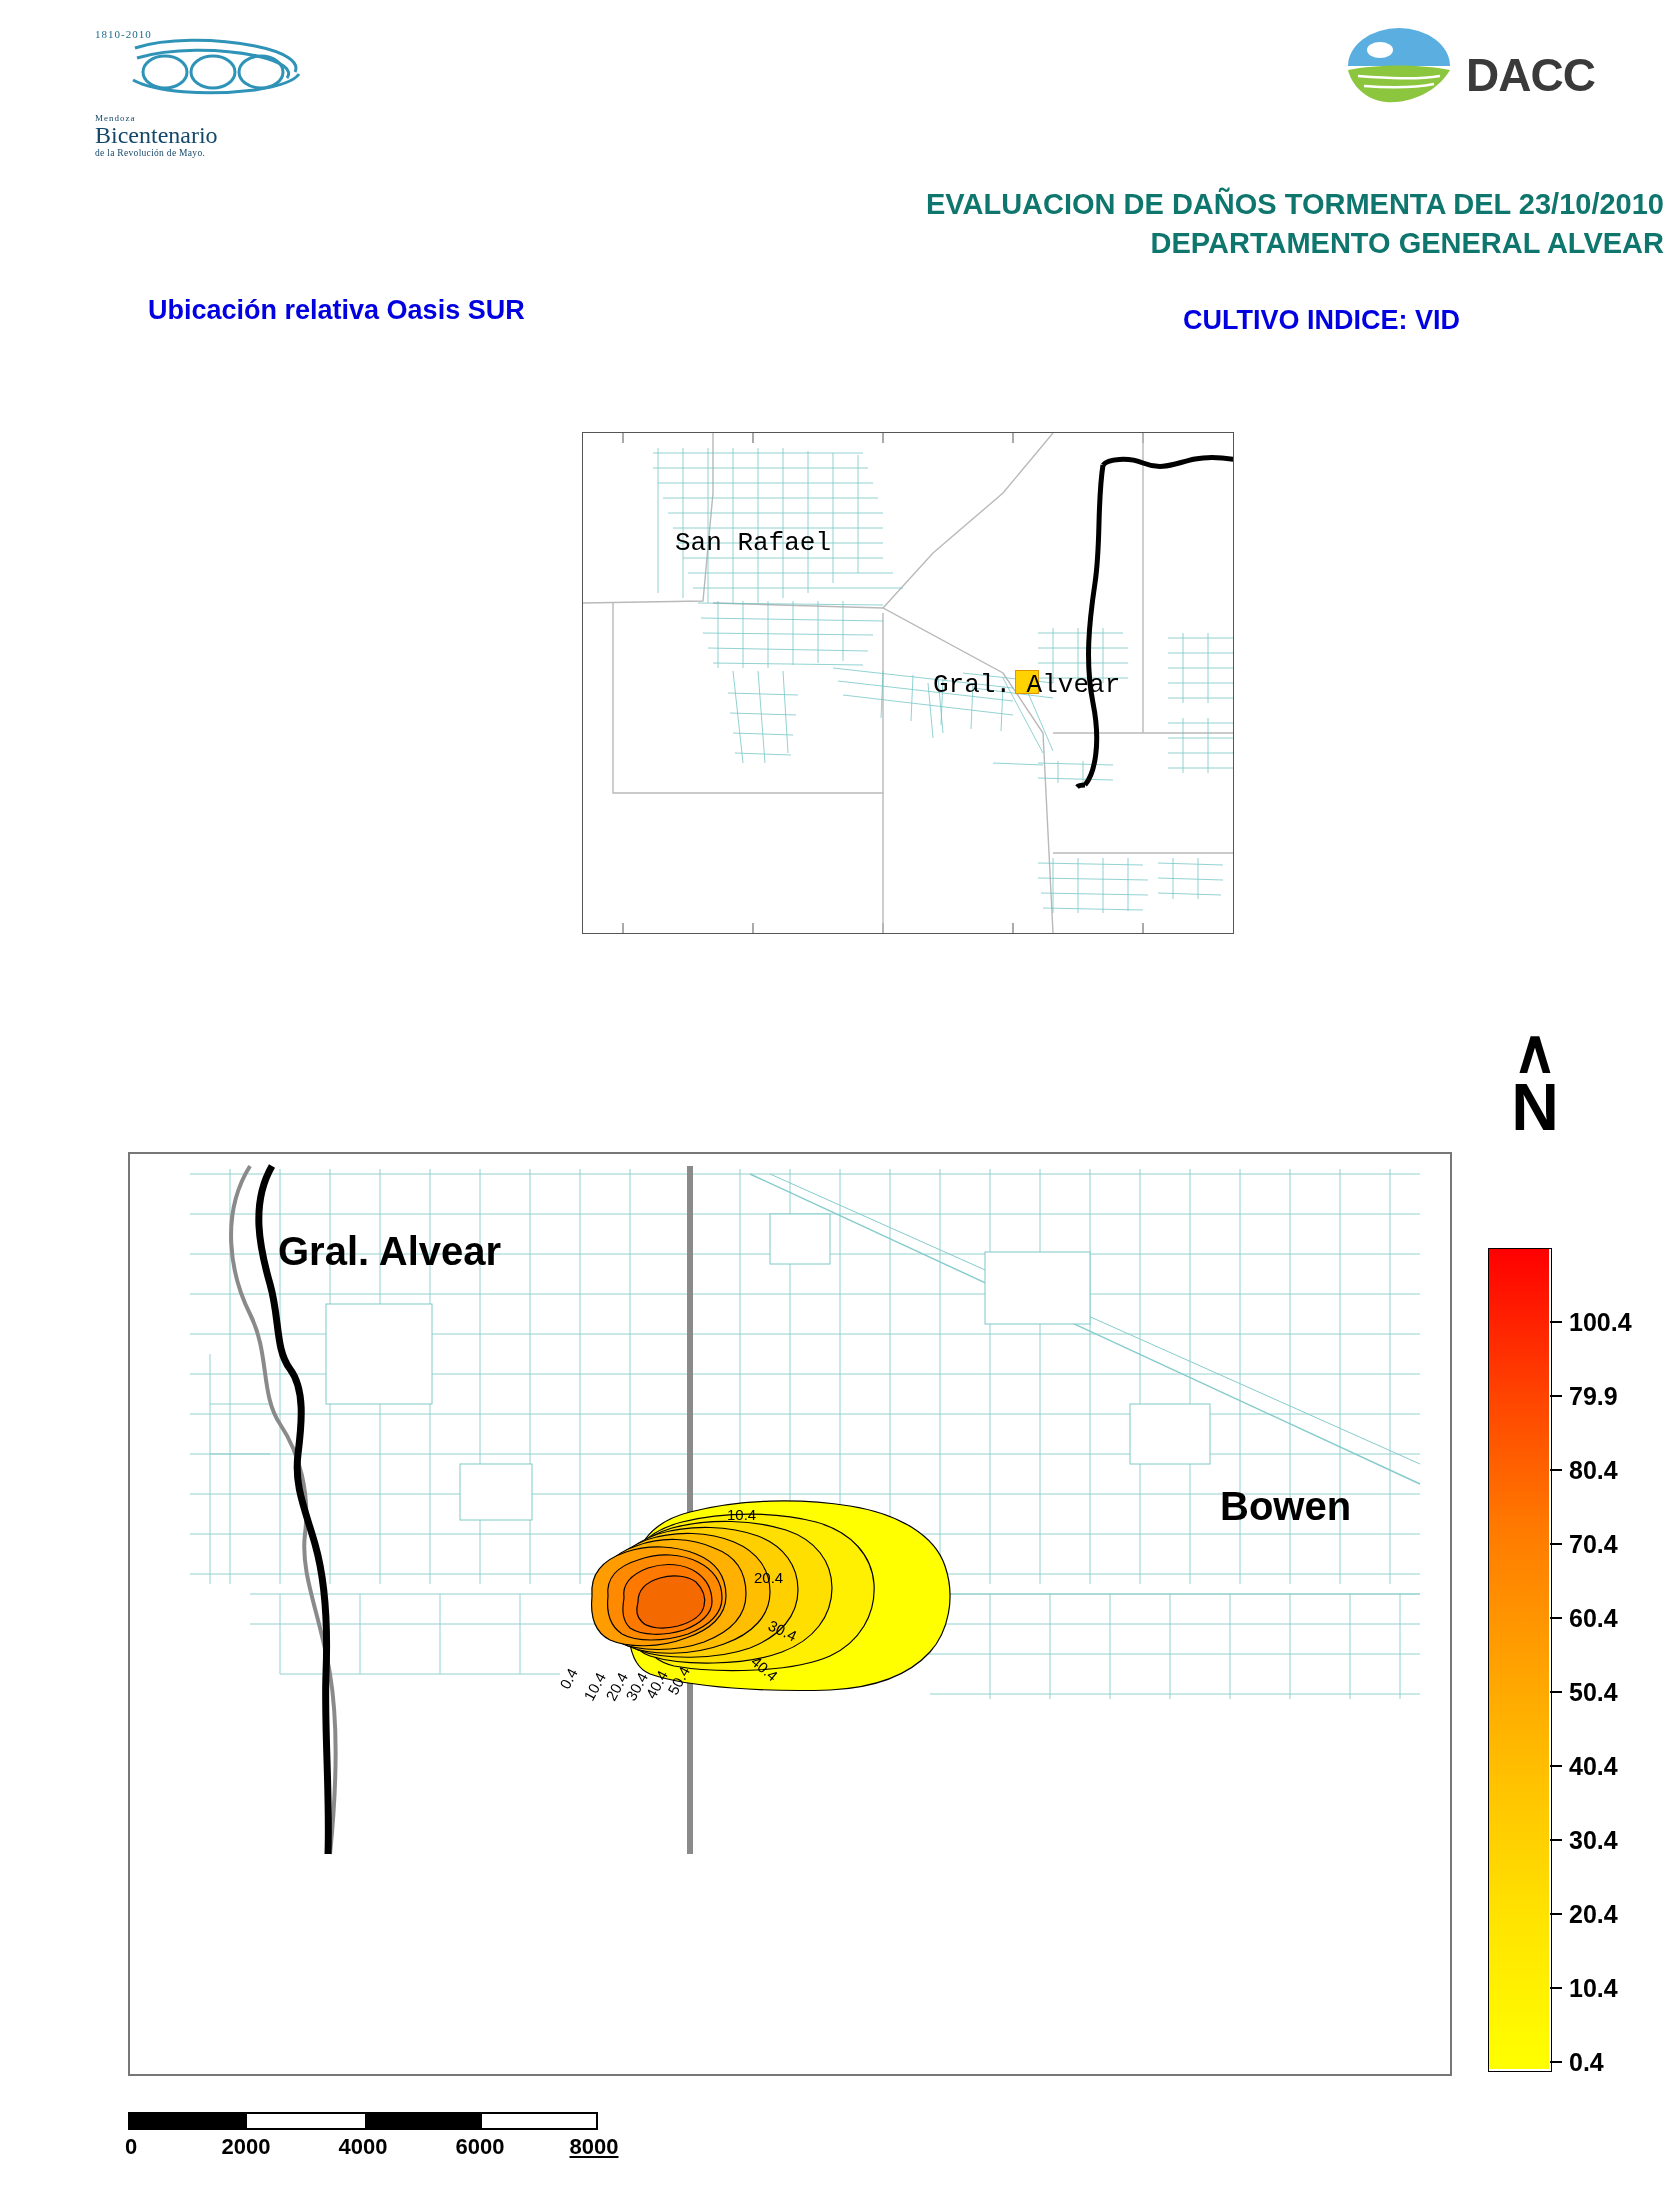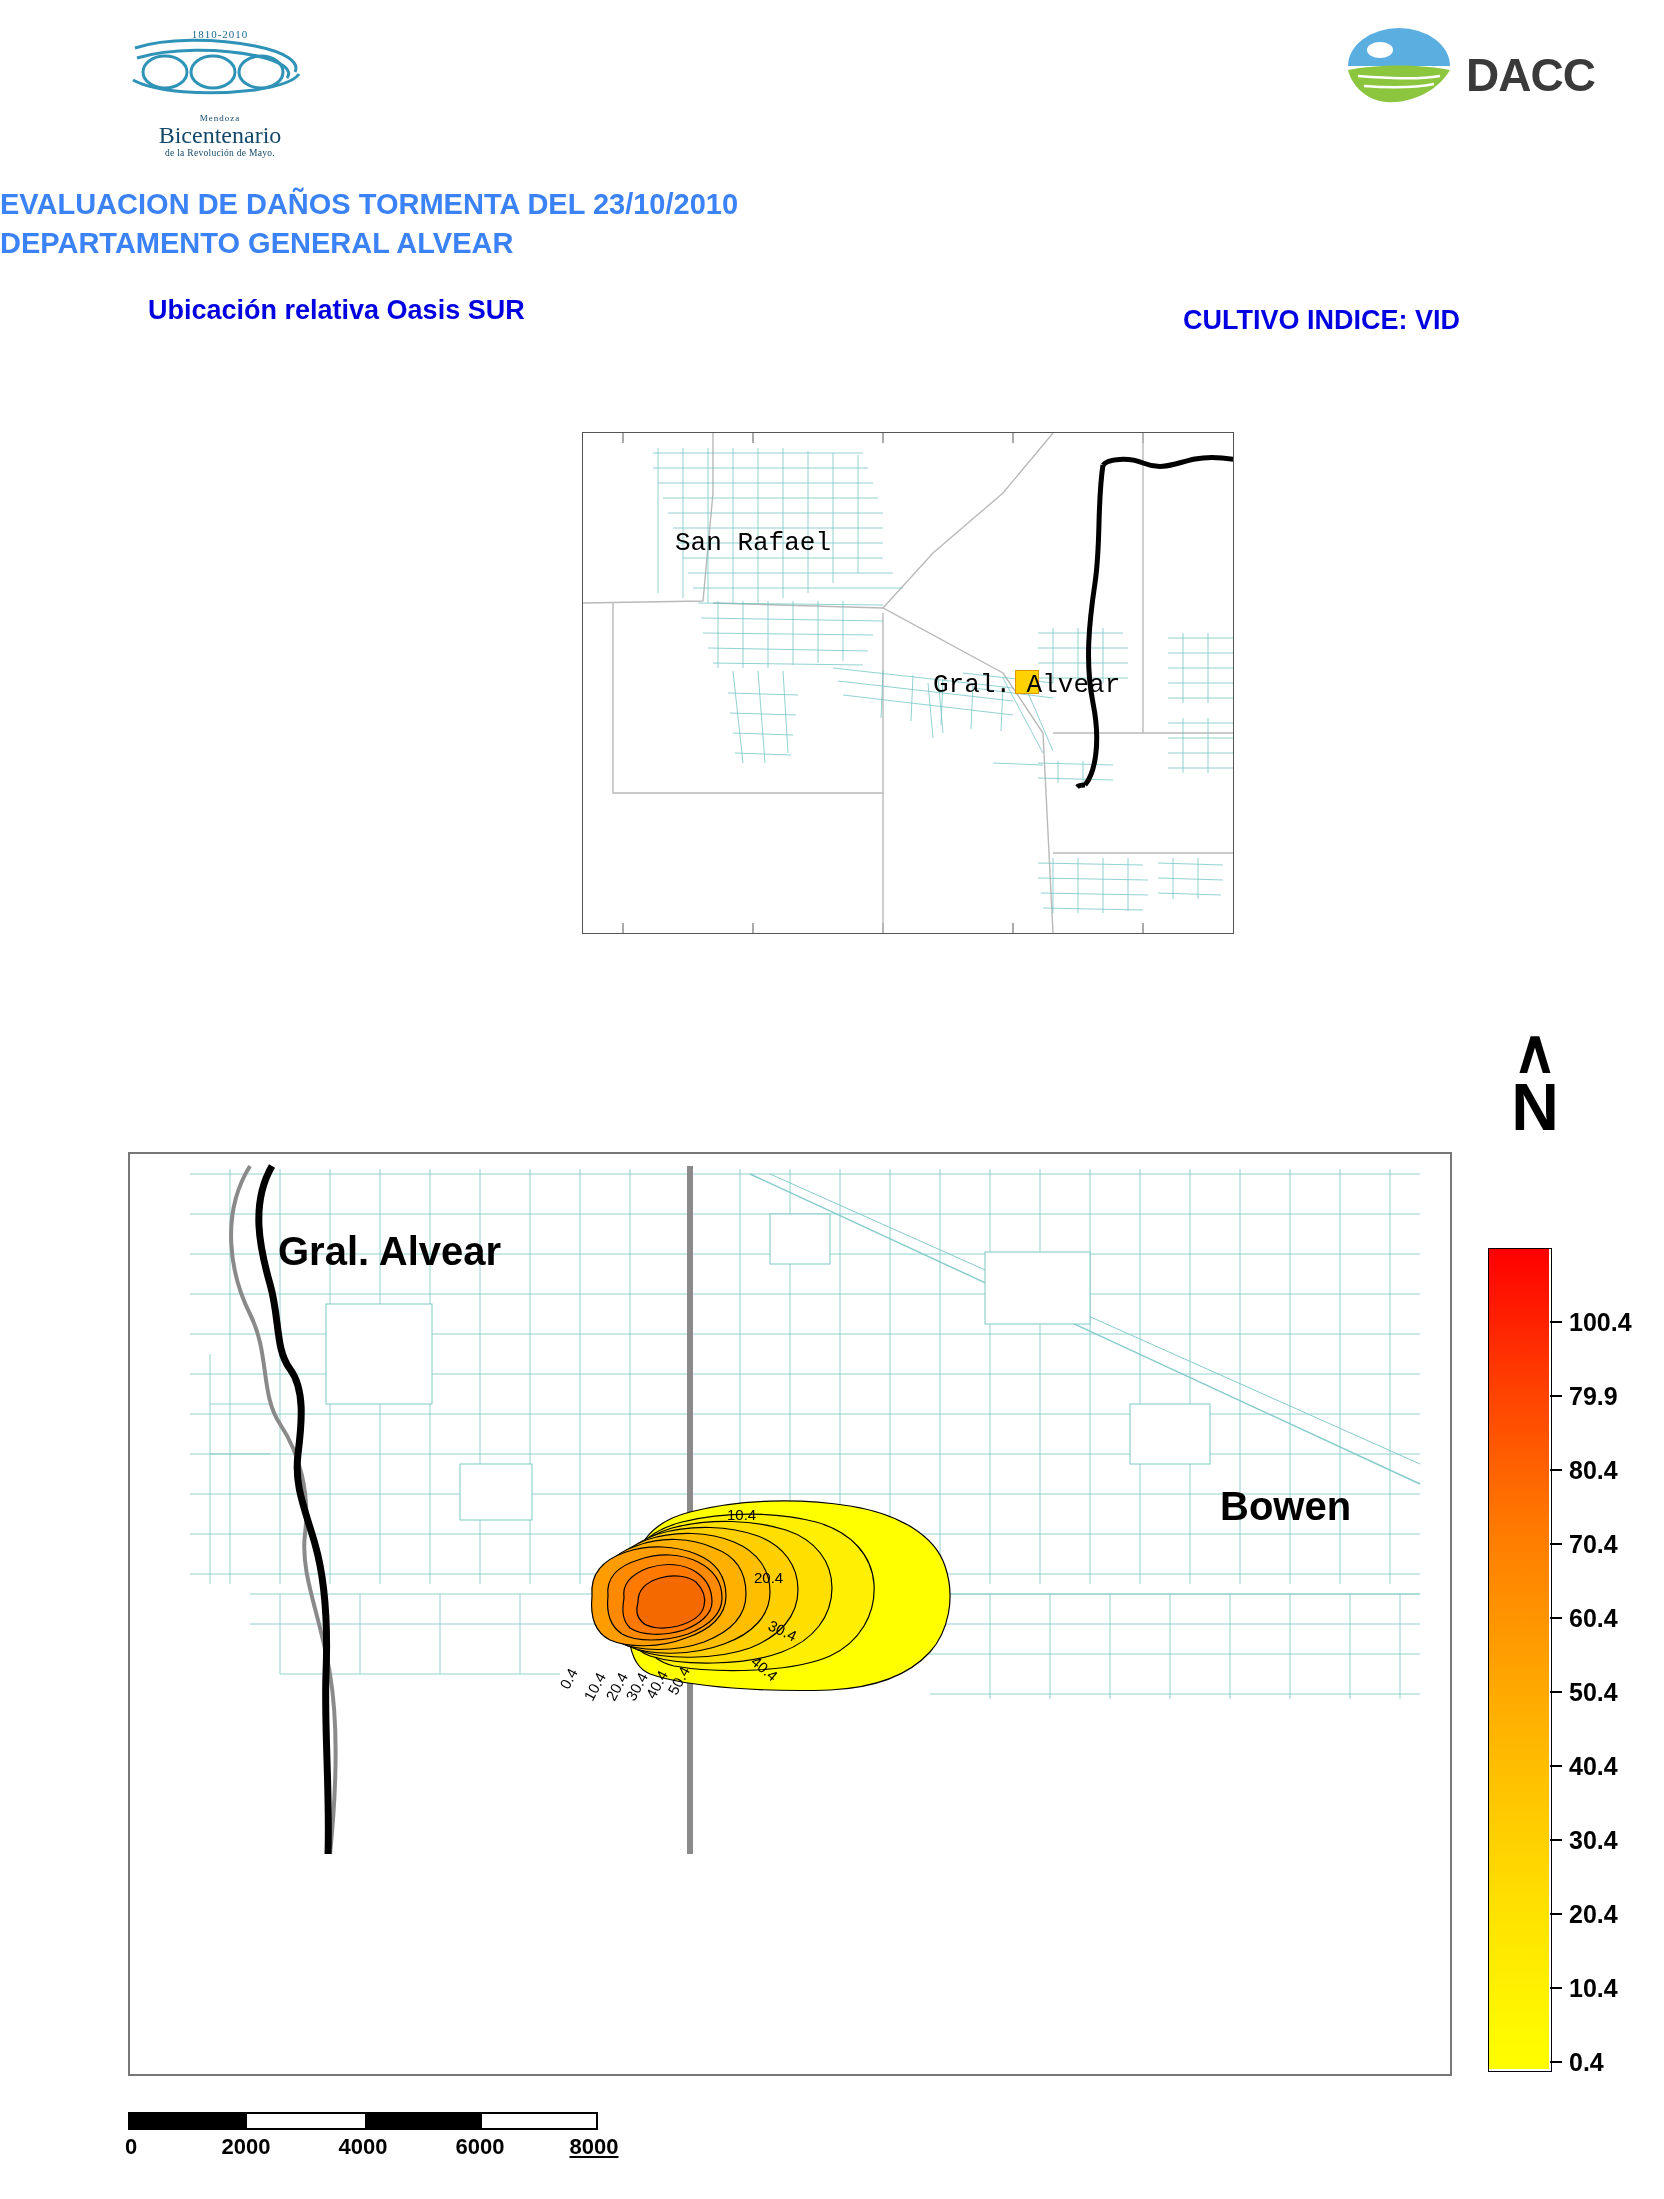--- a/index.html
+++ b/index.html
@@ -15,21 +15,21 @@
     overflow: hidden;
   }
 
   
   .logo-bicentenario {
     position: absolute;
     left: 95px;
     top: 28px;
     width: 250px;
     height: 135px;
-    text-align: center;
+    text-align: left;
   }
   .logo-bicentenario .years {
     font-family: "Liberation Serif", serif;
     font-size: 11px;
     letter-spacing: 1px;
     color: #1b6b8c;
     margin-bottom: -4px;
   }
   .logo-bicentenario .mza {
     font-family: "Liberation Serif", serif;
@@ -76,22 +76,22 @@
     color: #3a3a3a;
     letter-spacing: -1px;
     font-family: "Liberation Sans", sans-serif;
   }
 
   .title-block {
     position: absolute;
     left: 0;
     top: 185px;
     width: 1664px;
-    text-align: left;
-    color: #3b82f6;
+    text-align: right;
+    color: #0f766e;
     font-size: 29px;
     font-weight: bold;
     line-height: 39px;
     font-family: "Liberation Sans", sans-serif;
   }
   .title-line2 { }
 
   .subtitle-left {
     position: absolute;
     left: 148px;

